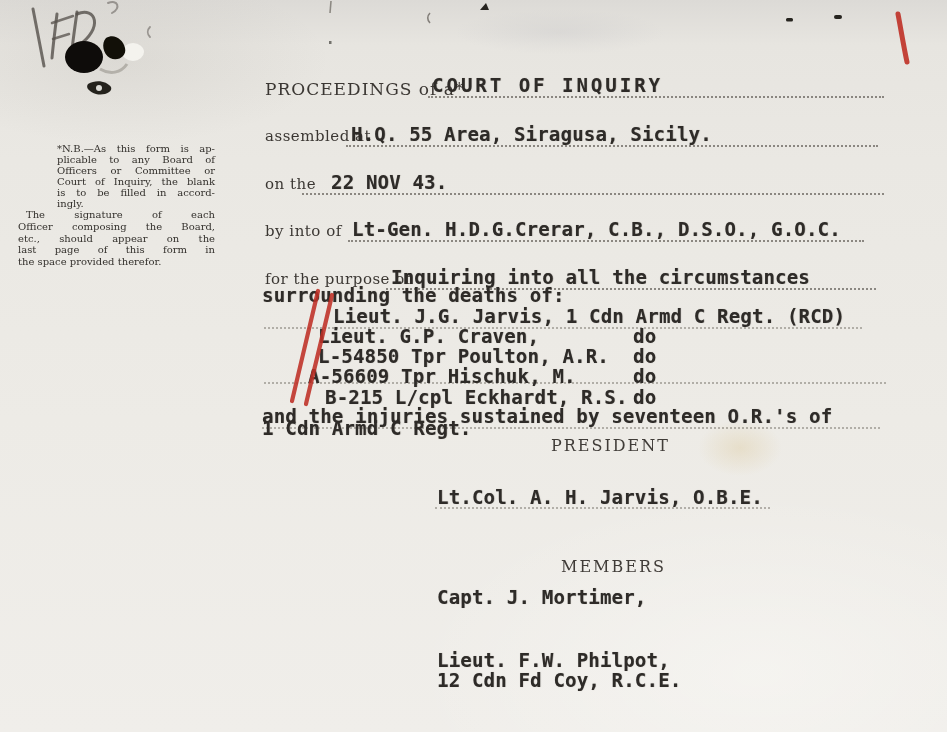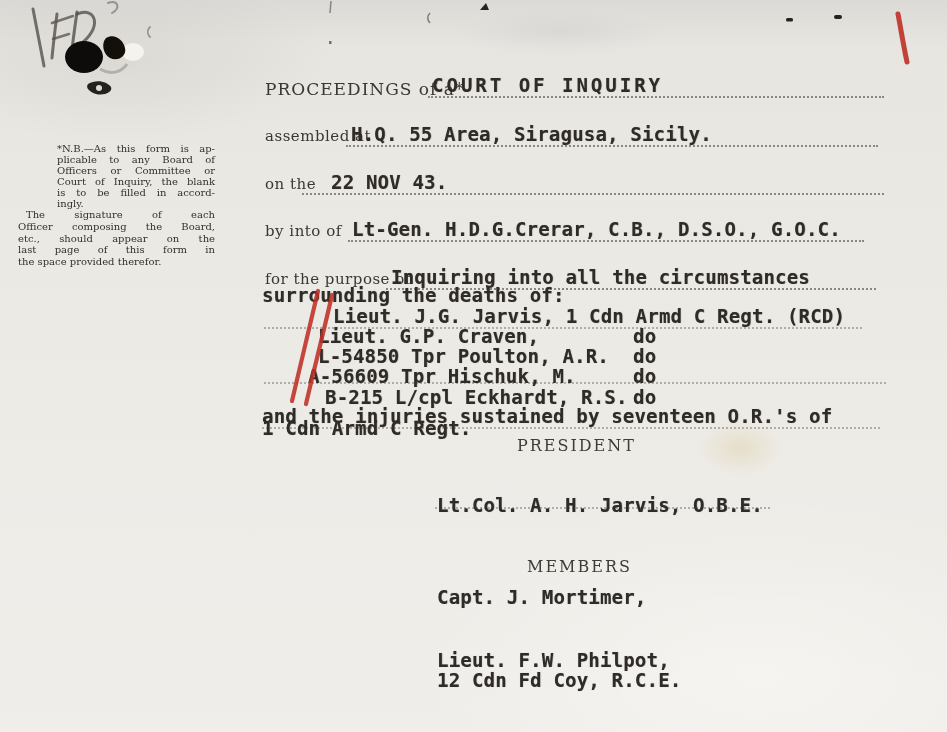--- a/index.html
+++ b/index.html
@@ -11,21 +11,21 @@
       radial-gradient(ellipse 140px 30px at 560px 32px, rgba(175,175,182,0.18), rgba(175,175,182,0) 75%),
       radial-gradient(ellipse 300px 120px at 120px 60px, rgba(120,115,108,0.10), rgba(120,115,108,0) 70%),
       radial-gradient(ellipse 500px 260px at 80% 92%, rgba(255,255,252,0.35), rgba(255,255,252,0) 70%),
       linear-gradient(180deg,#dcdad6 0px,#e7e5e0 45px,#eae8e3 160px,#edebe6 420px,#f0eeea 732px);
   }
   .abs{position:absolute;}
   
   .printed{color:#3b3733;letter-spacing:0.5px;}
   .lab{font-size:15px;}
   .lab-caps{font-size:17px;letter-spacing:1px;}
-  .heading{font-size:16px;letter-spacing:2px;color:#403c38;}
+  .heading{font-size:16px;letter-spacing:2px;color:#403c38;margin-left:34px;}
   
   .typed{
     font-family:"DejaVu Sans Mono", monospace;
     font-weight:700;font-size:19px;line-height:19px;color:#2e2b28;
     letter-spacing:0.2px;white-space:pre;
     text-shadow:0.4px 0.4px 0.7px rgba(45,40,33,0.45);
   }
   
   .dotted{height:0;border-bottom:2px dotted rgba(75,70,63,0.60);}
   .dotted.light{border-bottom:2px dotted rgba(95,90,82,0.42);}
@@ -135,21 +135,21 @@
 
   <div class="abs typed" style="left:325px;top:388px;z-index:2;">B-215 L/cpl Eckhardt, R.S.</div>
   <div class="abs typed" style="left:633px;top:388px;z-index:2;">do</div>
 
   <div class="abs dotted light" style="left:262px;top:427px;width:618px;z-index:1;"></div>
   <div class="abs typed" style="left:262px;top:407px;z-index:2;">and the injuries sustained by seventeen O.R.'s of</div>
   <div class="abs typed" style="left:262px;top:419px;z-index:2;">1 Cdn Armd C Regt.</div>
 
   <div class="abs printed heading" style="left:517px;top:436px;">PRESIDENT</div>
   <div class="abs dotted light" style="left:435px;top:507px;width:335px;z-index:1;"></div>
-  <div class="abs typed" style="left:437px;top:488px;z-index:2;margin-top:8px;">Lt.Col. A. H. Jarvis, O.B.E.</div>
+  <div class="abs typed" style="left:437px;top:488px;z-index:2;">Lt.Col. A. H. Jarvis, O.B.E.</div>
 
   <div class="abs printed heading" style="left:527px;top:557px;">MEMBERS</div>
 
   <div class="abs typed" style="left:437px;top:588px;">Capt. J. Mortimer,</div>
 
   <div class="abs typed" style="left:437px;top:651px;">Lieut. F.W. Philpot,</div>
   <div class="abs typed" style="left:437px;top:671px;">12 Cdn Fd Coy, R.C.E.</div>
 
 </div>
 

